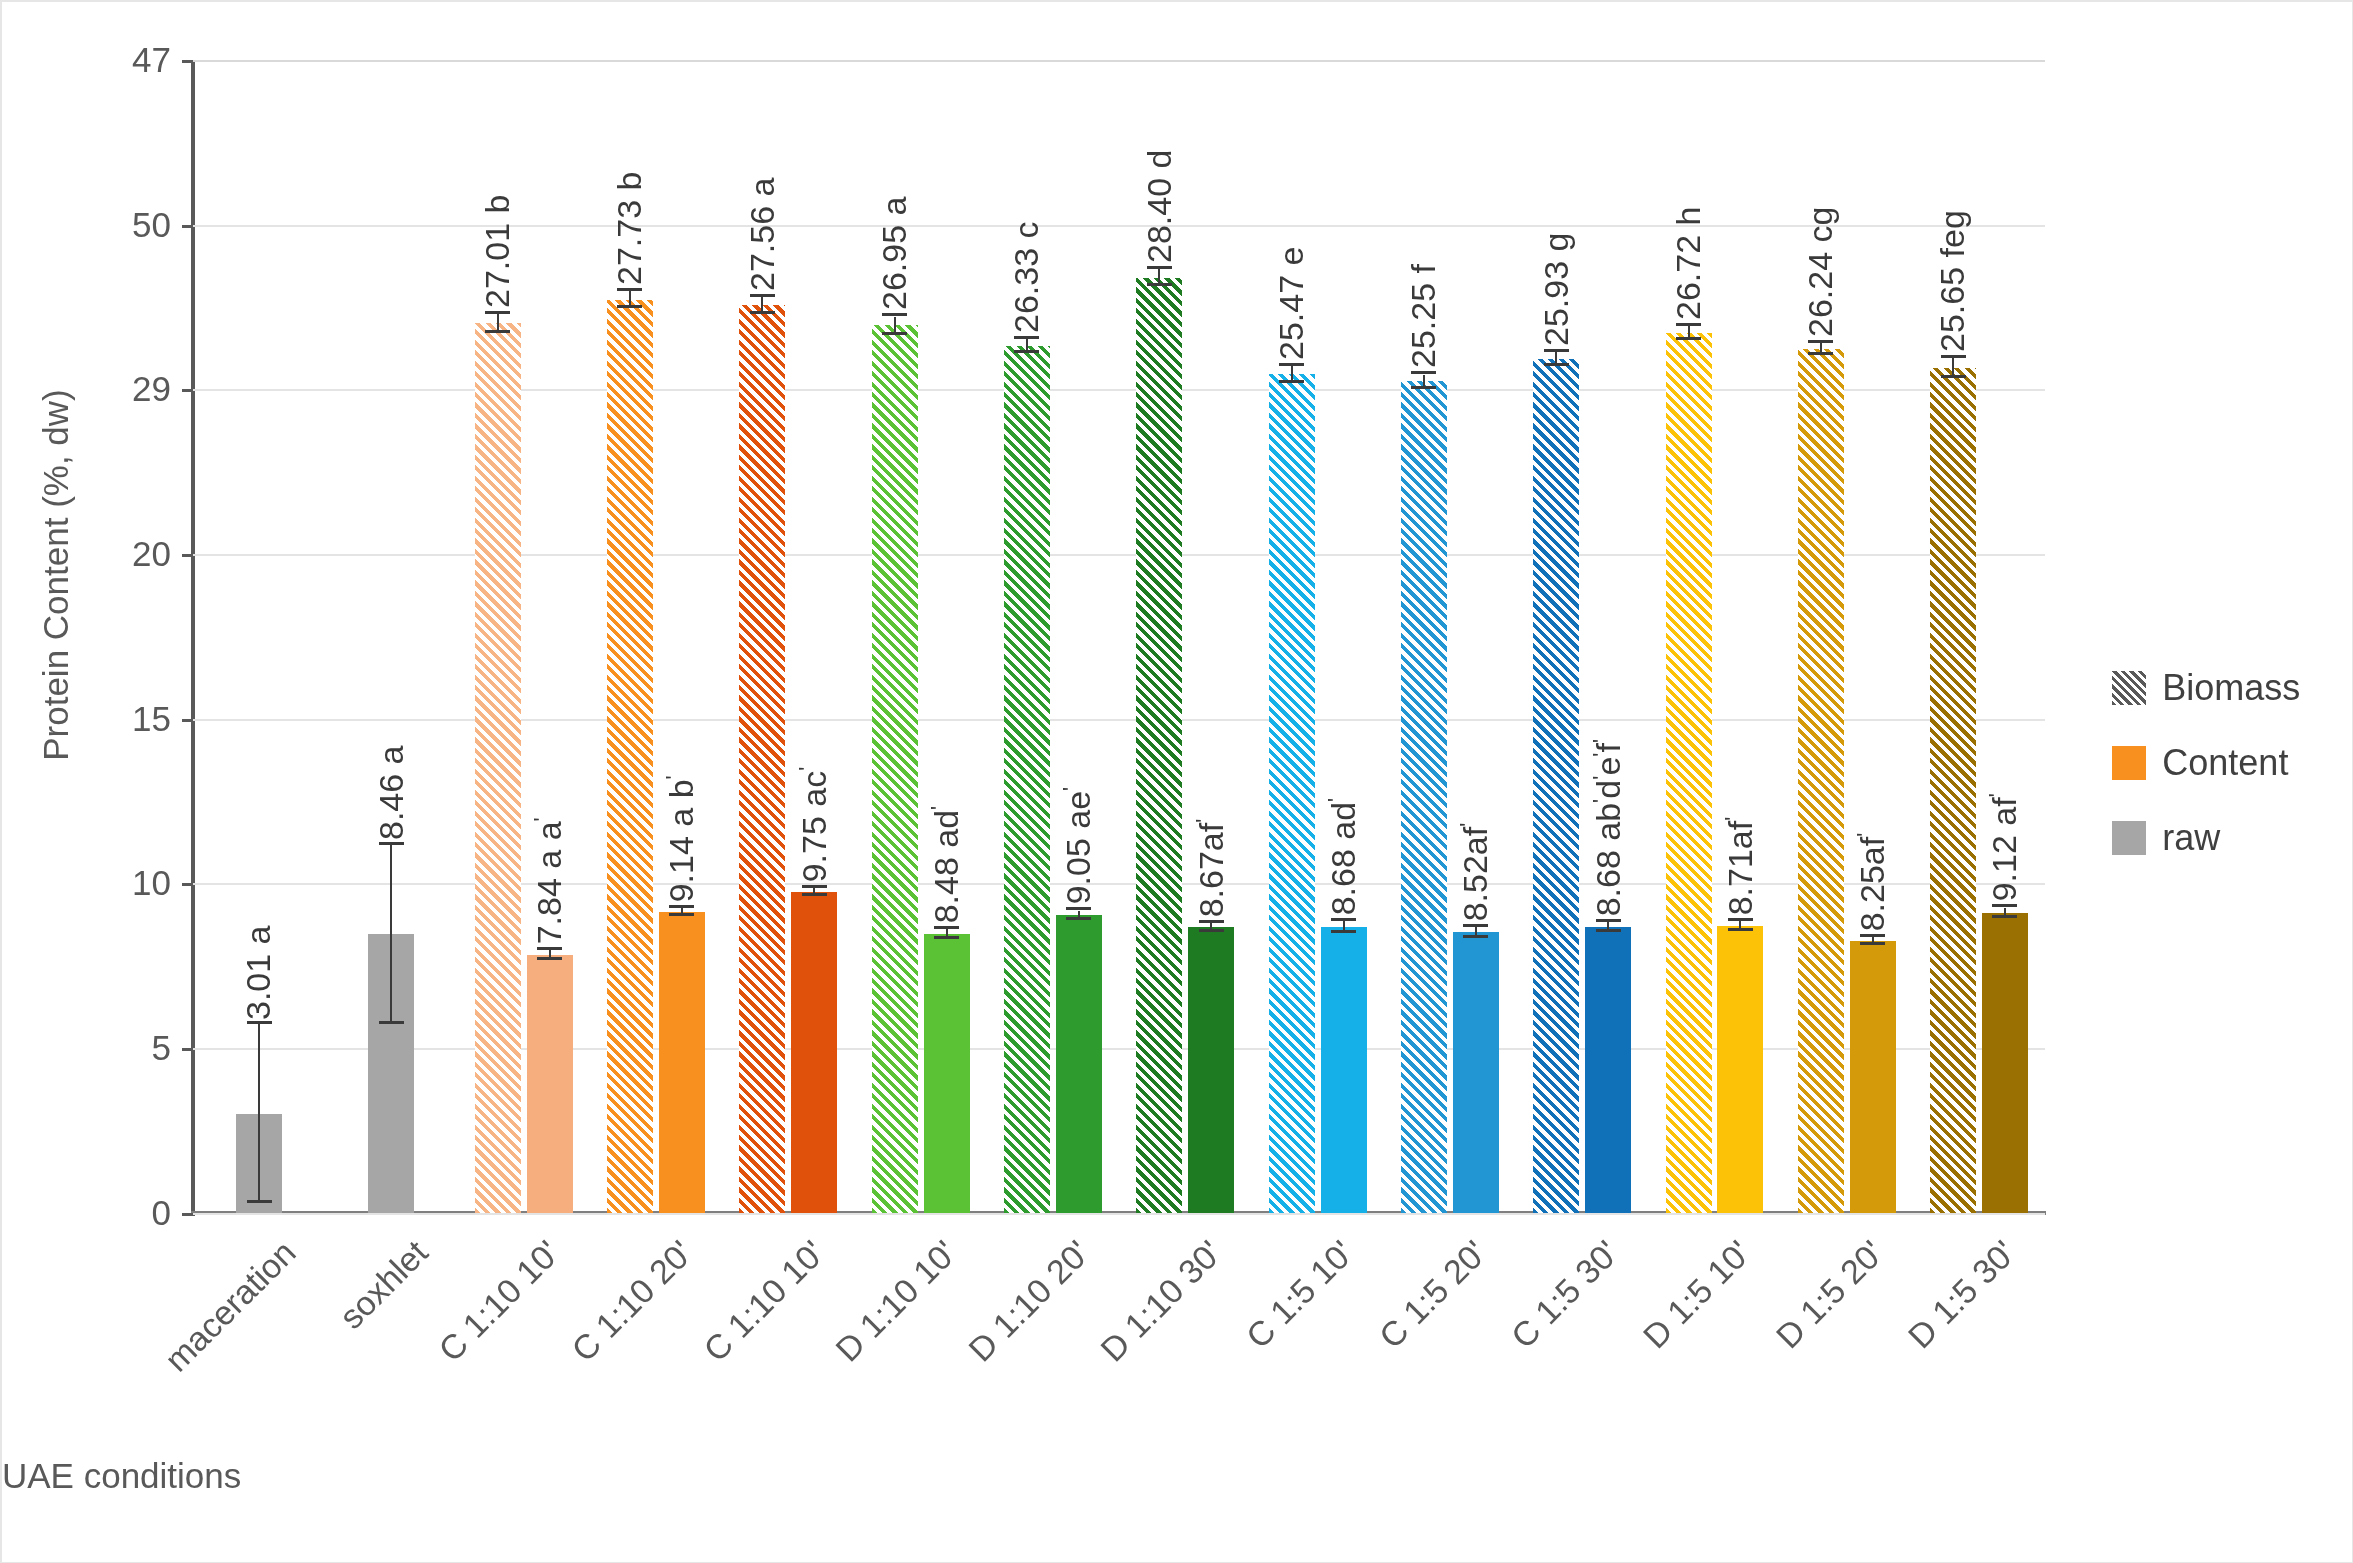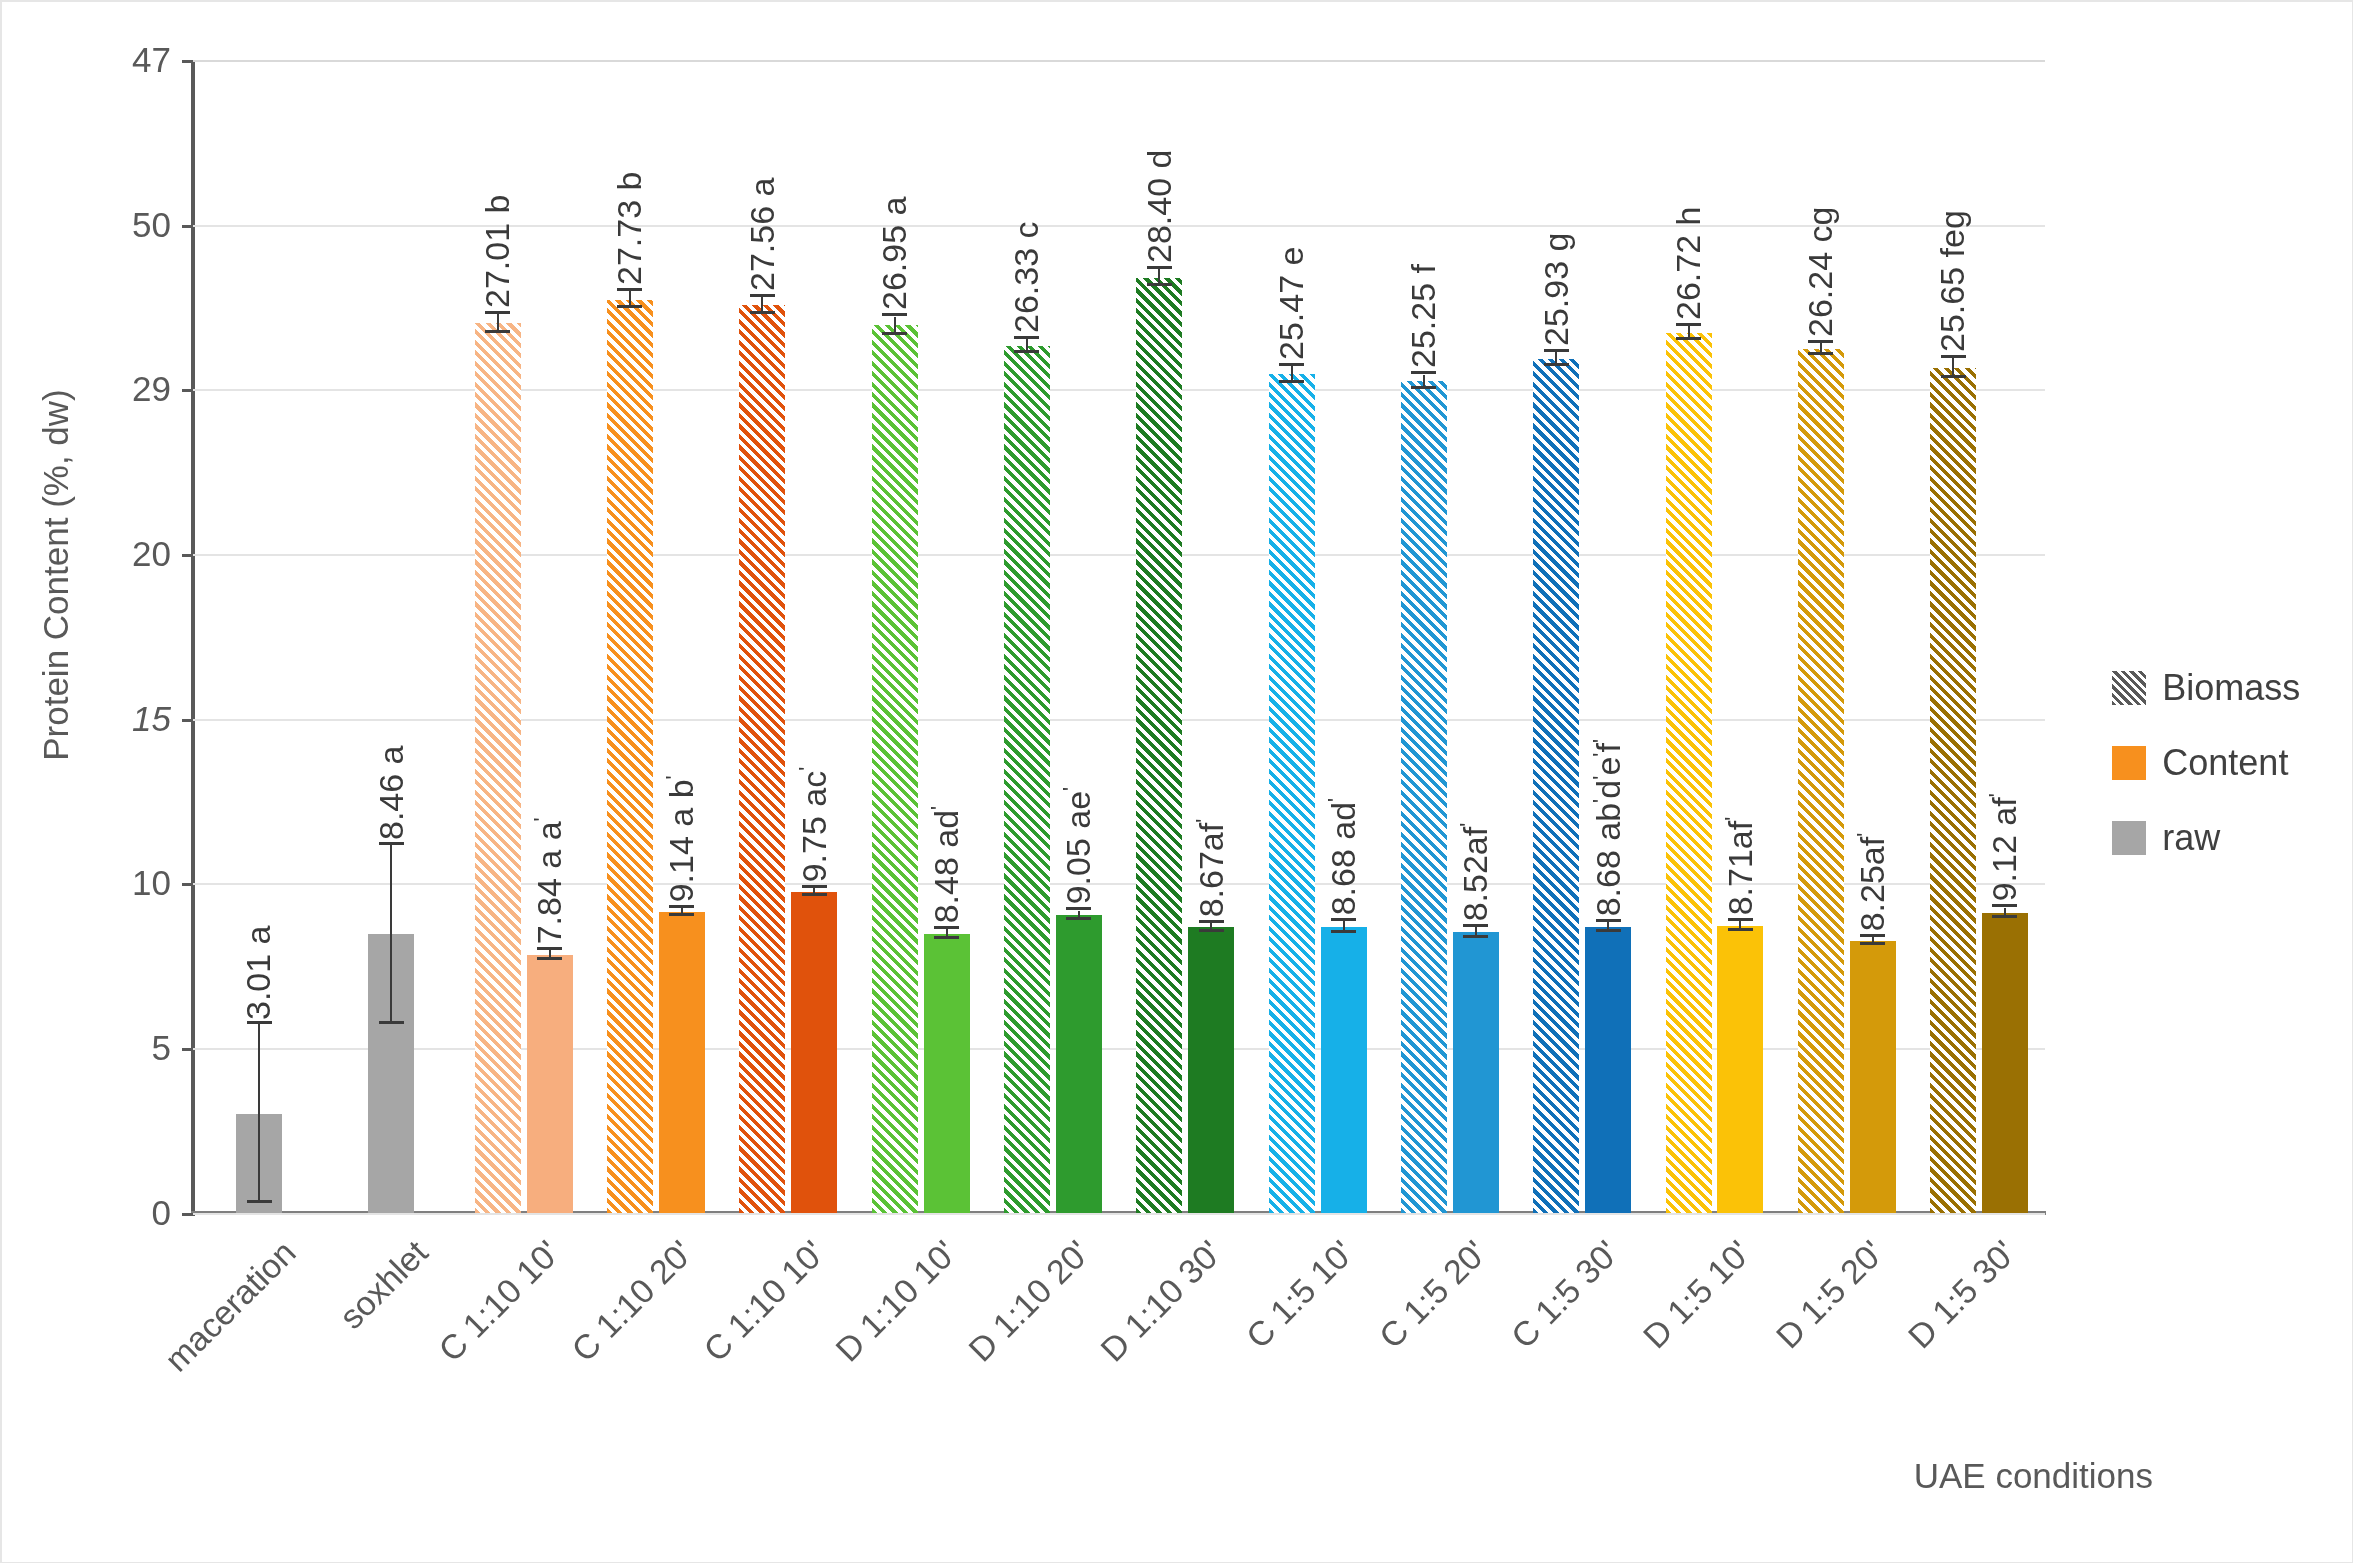--- a/index.html
+++ b/index.html
@@ -12,21 +12,21 @@
   #plot{position:absolute;left:191px;top:58px;width:1852px;height:1153px;}
   .gridline{position:absolute;left:0;width:100%;height:2.2px;background:#e4e4e4;}
   .gridline.top{background:#d9d9d9;}
   #yaxis{position:absolute;left:189px;top:58px;width:3.7px;height:1153px;background:#595959;}
   #xaxis{position:absolute;left:189px;top:1209px;width:1855px;height:3.7px;background:#7f7f7f;}
   .ytick{position:absolute;left:180px;width:12.6px;height:3px;background:#595959;}
   .ylabel{position:absolute;right:0;width:89px;text-align:right;font-size:35px;color:#595959;line-height:1;}
 
   #ytitle{position:absolute;left:-280px;top:553px;width:668px;text-align:center;font-size:35px;color:#595959;
           transform:rotate(-90deg);transform-origin:center center;}
-  #xtitle{position:absolute;left:0;top:1454px;width:2151px;text-align:right;font-size:35px;color:#595959;}
+  #xtitle{position:absolute;left:0;top:1454px;width:2151px;text-align:left;font-size:35px;color:#595959;}
   .bar{position:absolute;bottom:0;}
   .bar .fill{position:absolute;left:0;right:0;bottom:0;top:0;}
   .errbar{position:absolute;width:2.2px;background:#3a3a3a;left:50%;margin-left:-0.7px;}
   .errcap{position:absolute;height:3px;background:#3a3a3a;left:50%;}
   .dlabel{position:absolute;font-size:34px;color:#3a3a3a;white-space:nowrap;
           transform-origin:left bottom;transform:rotate(-90deg);line-height:1;}
   .dlabel sup{font-size:22px;vertical-align:super;}
 
   
   .xlab{position:absolute;top:1231px;font-size:34px;color:#595959;white-space:nowrap;
@@ -50,21 +50,21 @@
   <div id="xaxis"></div>
 
   <div id="yticks">
       <div class="ytick" style="top: 1211px;"></div>
       <div class="ylabel" style="top: 1193px; left: 80px; width: 89px;">0</div>
       <div class="ytick" style="top: 1046px;"></div>
       <div class="ylabel" style="top: 1028px; left: 80px; width: 89px;">5</div>
       <div class="ytick" style="top: 881px;"></div>
       <div class="ylabel" style="top: 863px; left: 80px; width: 89px;">10</div>
       <div class="ytick" style="top: 717px;"></div>
-      <div class="ylabel" style="top: 699px; left: 80px; width: 89px; font-style: italic;">15</div>
+      <div class="ylabel" style="top: 699px; left: 80px; width: 89px;">15</div>
       <div class="ytick" style="top: 552px;"></div>
       <div class="ylabel" style="top: 534px; left: 80px; width: 89px;">20</div>
       <div class="ytick" style="top: 387px;"></div>
       <div class="ylabel" style="top: 369px; left: 80px; width: 89px;">29</div>
       <div class="ytick" style="top: 223px;"></div>
       <div class="ylabel" style="top: 205px; left: 80px; width: 89px;">50</div>
       <div class="ytick" style="top: 58px;"></div>
       <div class="ylabel" style="top: 40px; left: 80px; width: 89px;">47</div>
     </div>
   <div id="grid"></div>

